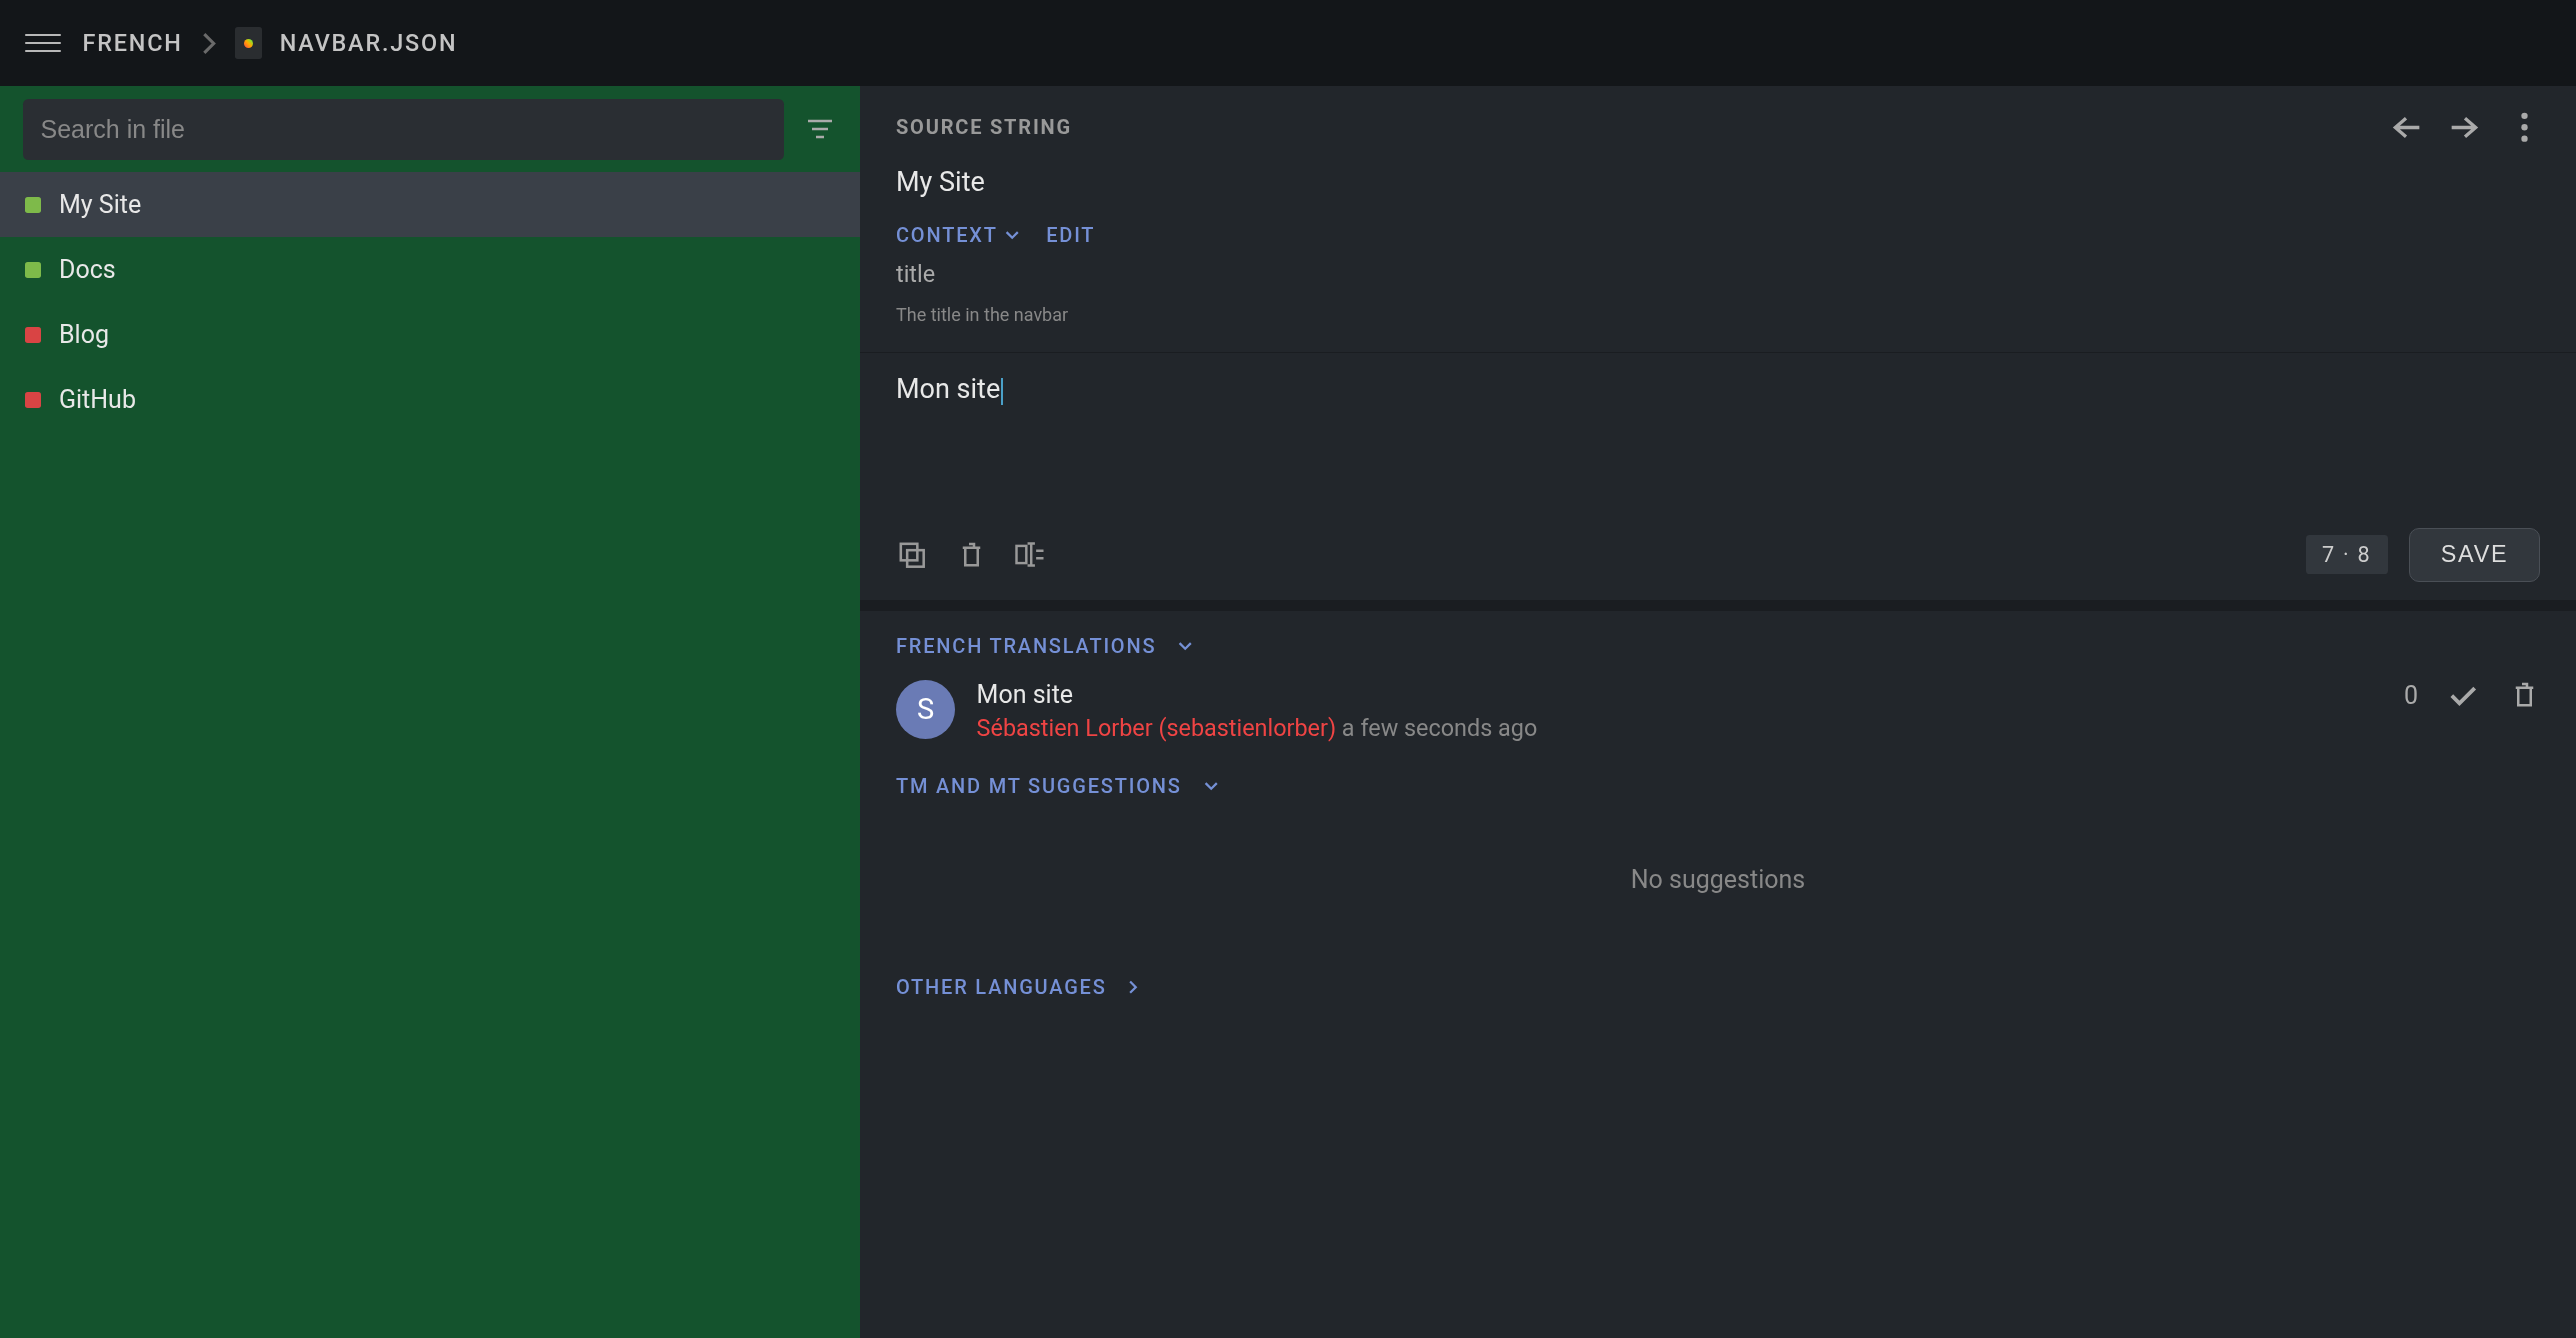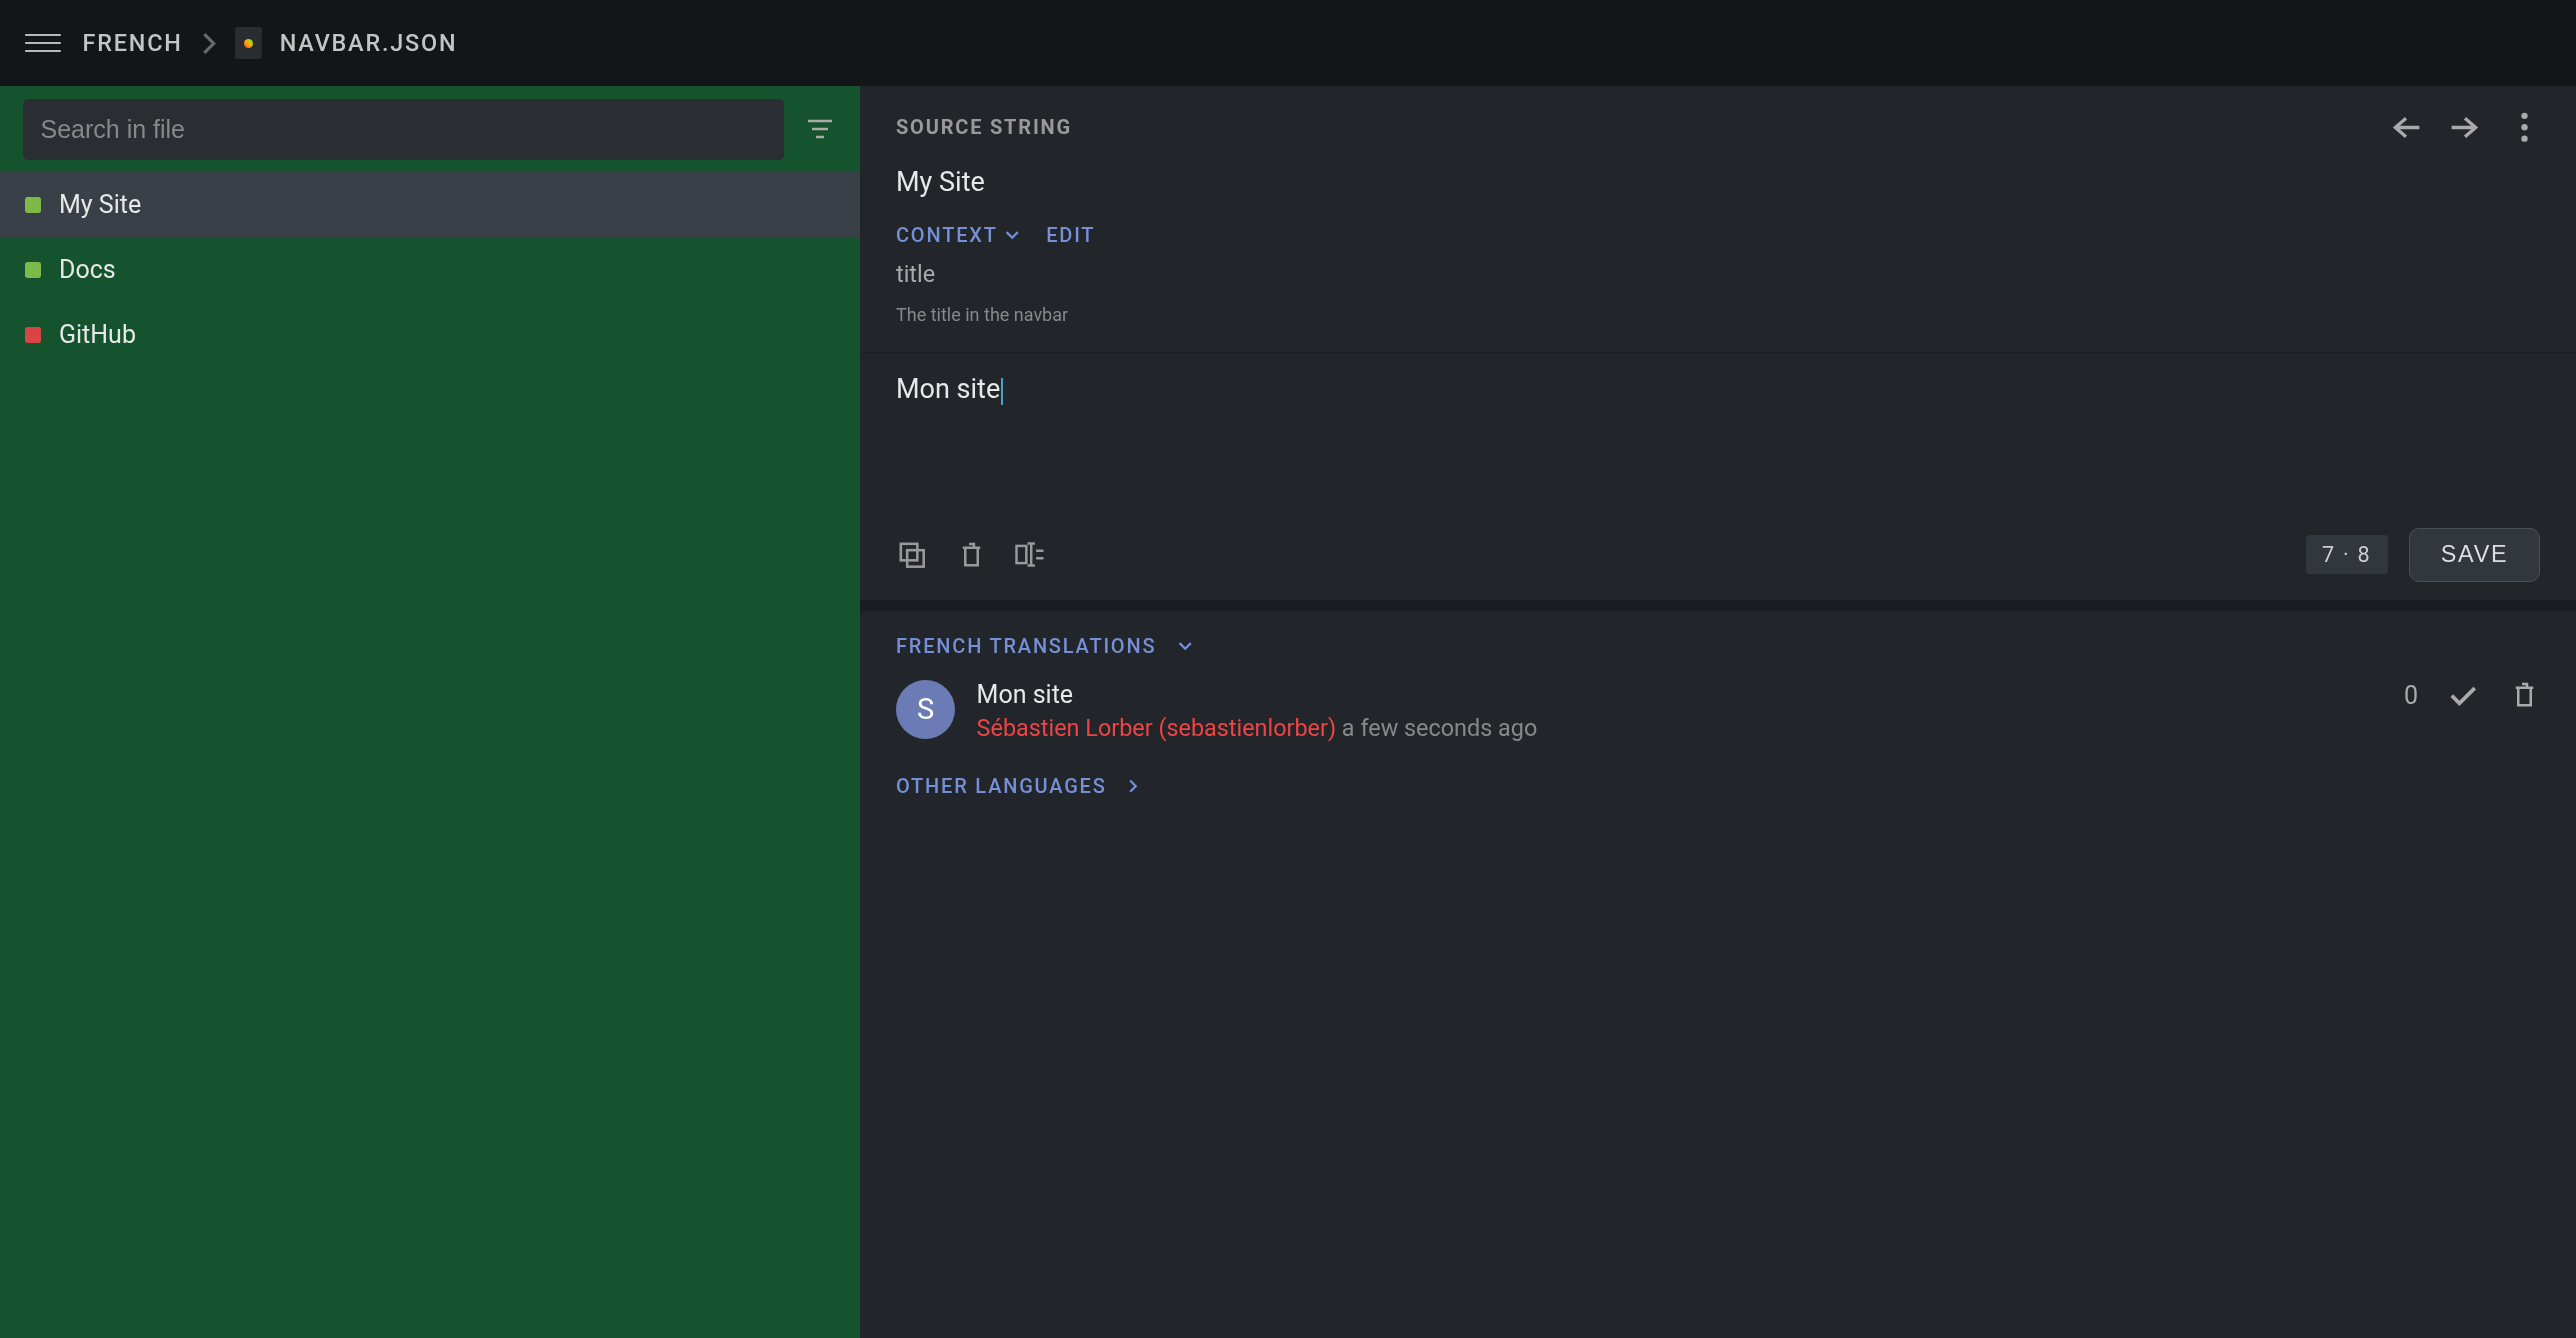--- a/index.html
+++ b/index.html
@@ -350,20 +350,24 @@
       <div class="string-item active">
         <div class="status-dot status-green"></div>
         <span>My Site</span>
       </div>
       <div class="string-item">
         <div class="status-dot status-green"></div>
         <span>Docs</span>
       </div>
       <div class="string-item">
         <div class="status-dot status-red"></div>
+        <span>Blog</span>
+      </div>
+      <div class="string-item">
+        <div class="status-dot status-red"></div>
         <span>GitHub</span>
       </div>
     </div>
   </div>
 
   <div class="content">
     <div class="content-header">
       <div class="section-label">SOURCE STRING</div>
       <div class="header-actions">
         <div class="icon-btn">
@@ -453,20 +457,29 @@
           </div>
           <div class="icon-btn">
             <svg width="25" height="30.5" viewBox="0 0 20 24">
                 <path d="M3 6 h14 M5 6 v14 h10 v-14 M8 3 h4 v3" stroke="#aaa" stroke-width="2" fill="none"></path>
               </svg>
           </div>
         </div>
       </div>
     </div>
 
+    <div class="suggestions-section">
+      <div class="section-header">
+        <span>TM AND MT SUGGESTIONS</span>
+        <svg width="14.4" height="9" viewBox="0 0 12 8">
+            <path d="M1 1 L6 6 L11 1" stroke="#7590d6" stroke-width="2" fill="none"></path>
+          </svg>
+      </div>
+      <div class="no-suggestions">No suggestions</div>
+    </div>
 
     <div class="other-lang-section">
       <div class="section-header">
         <span>OTHER LANGUAGES</span>
         <svg width="9" height="14.4" viewBox="0 0 8 12">
             <path d="M1 1 L6 6 L1 11" stroke="#7590d6" stroke-width="2" fill="none"></path>
           </svg>
       </div>
     </div>
   </div>

